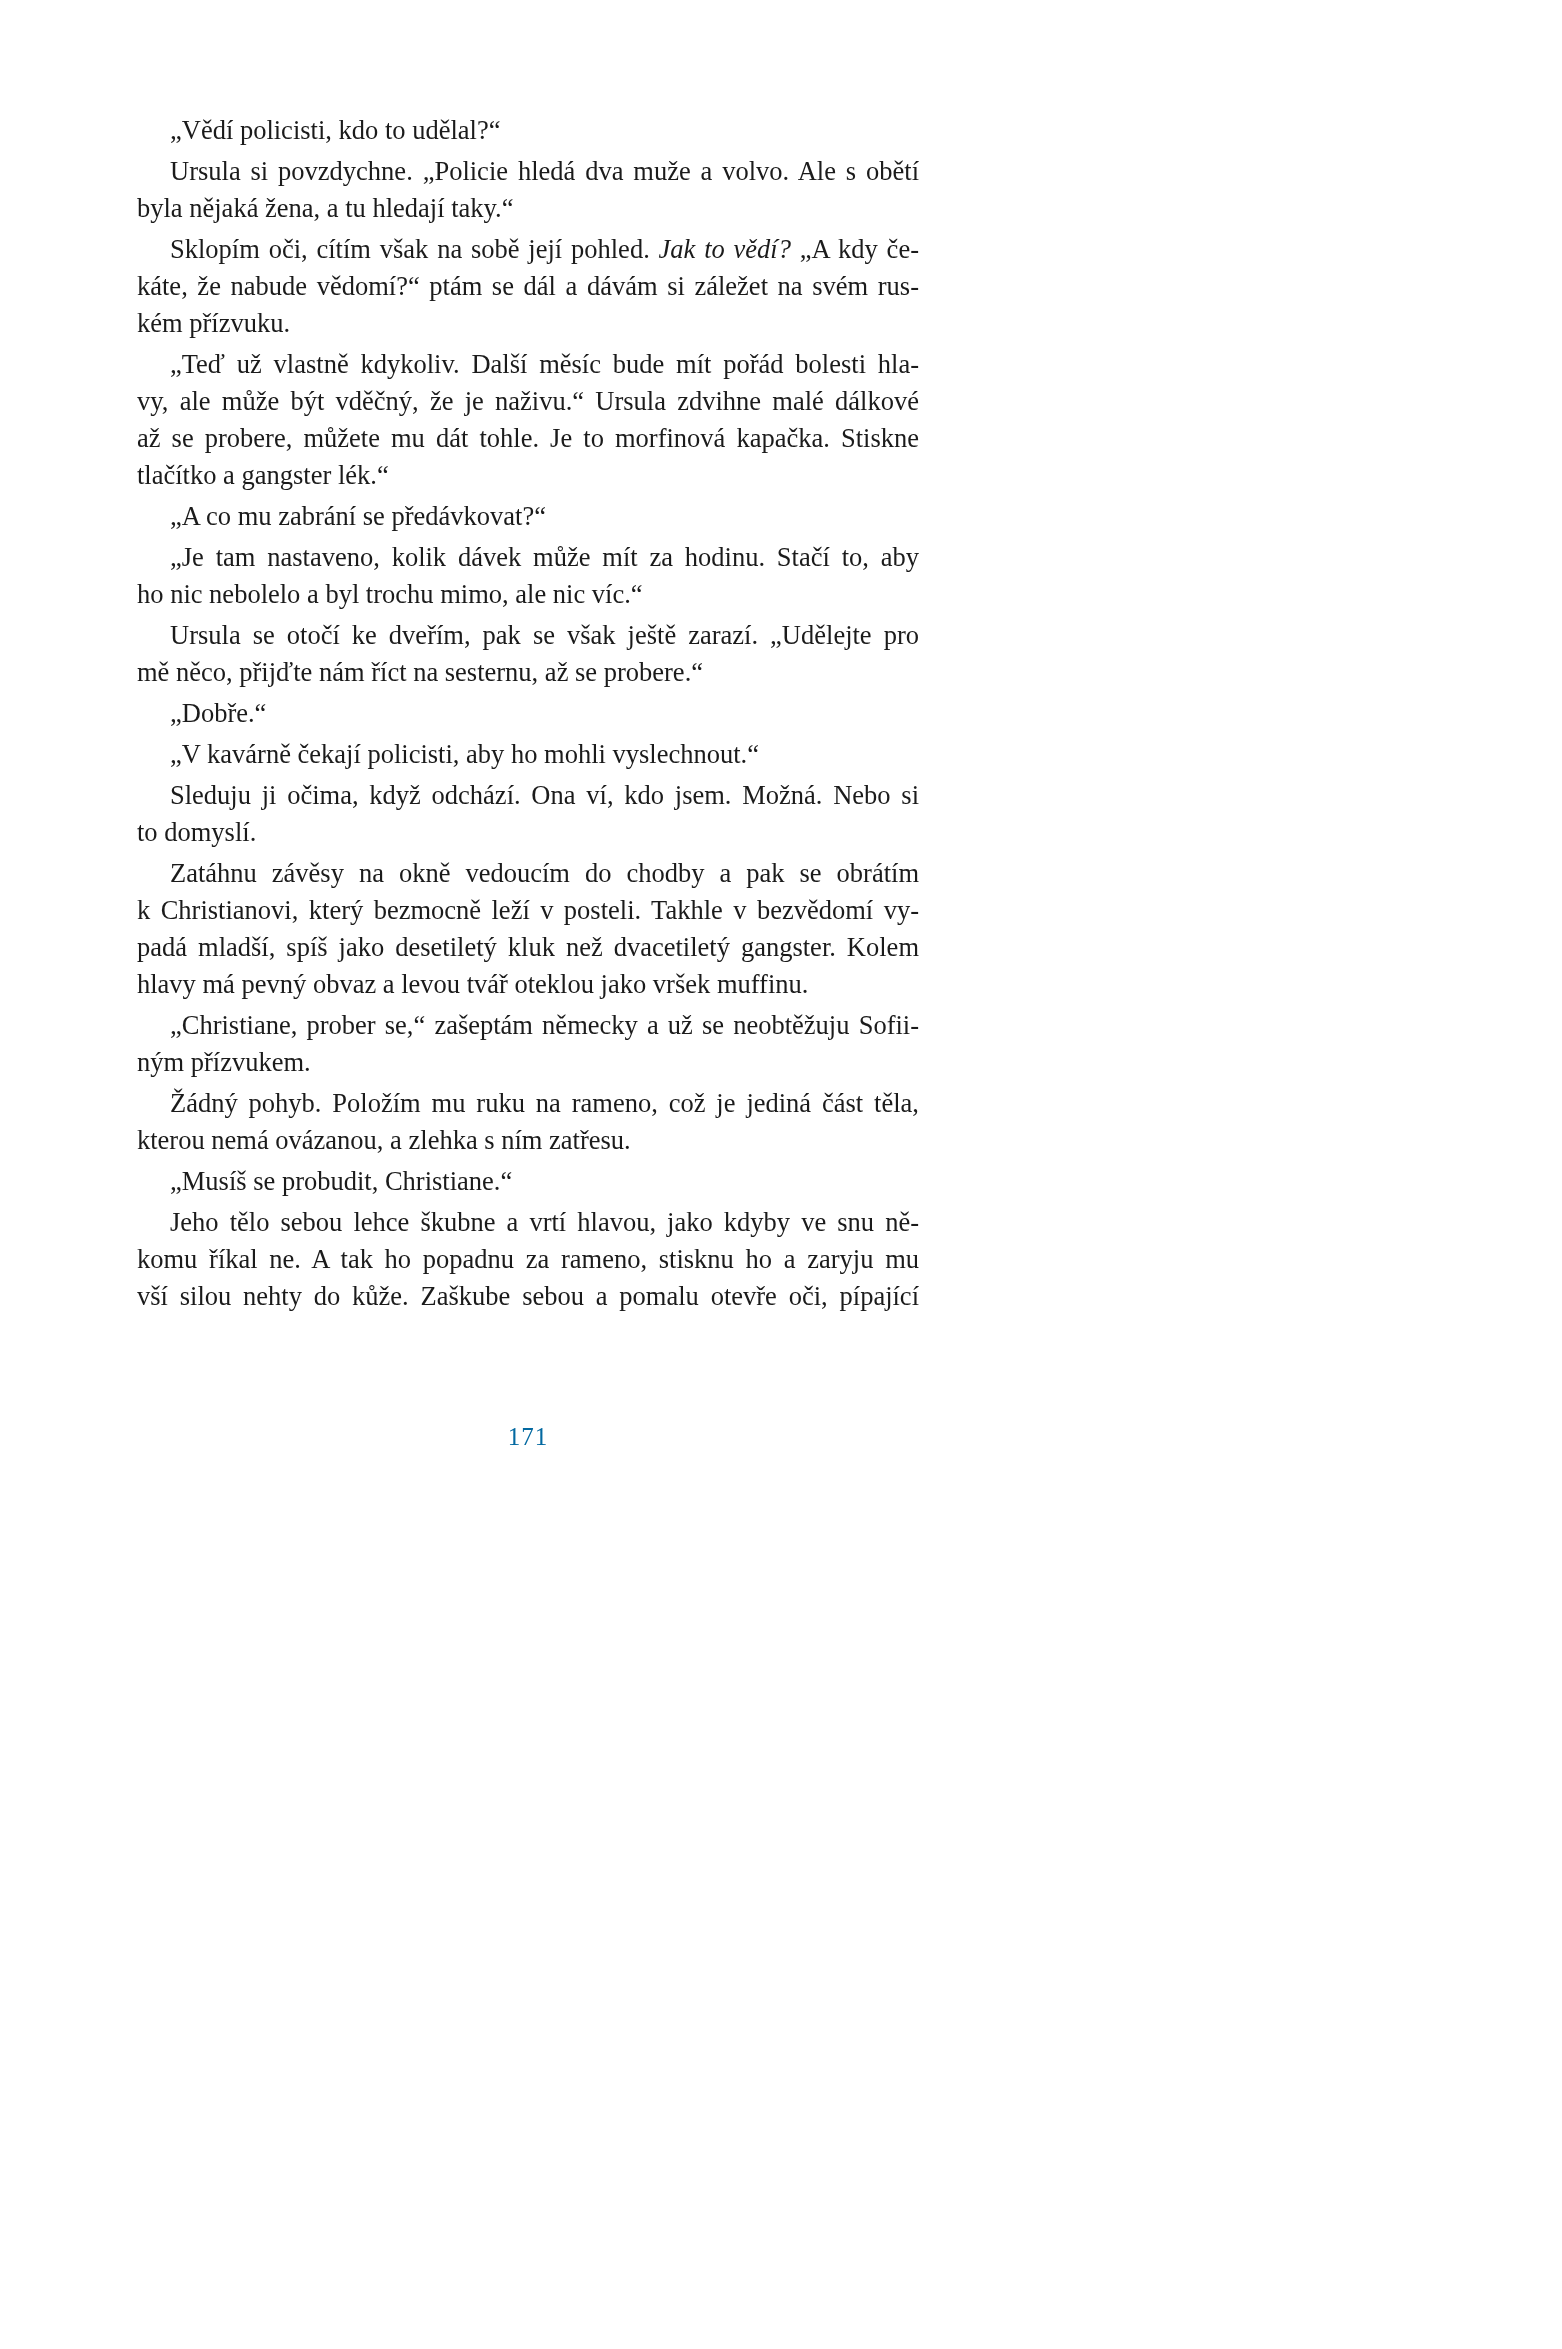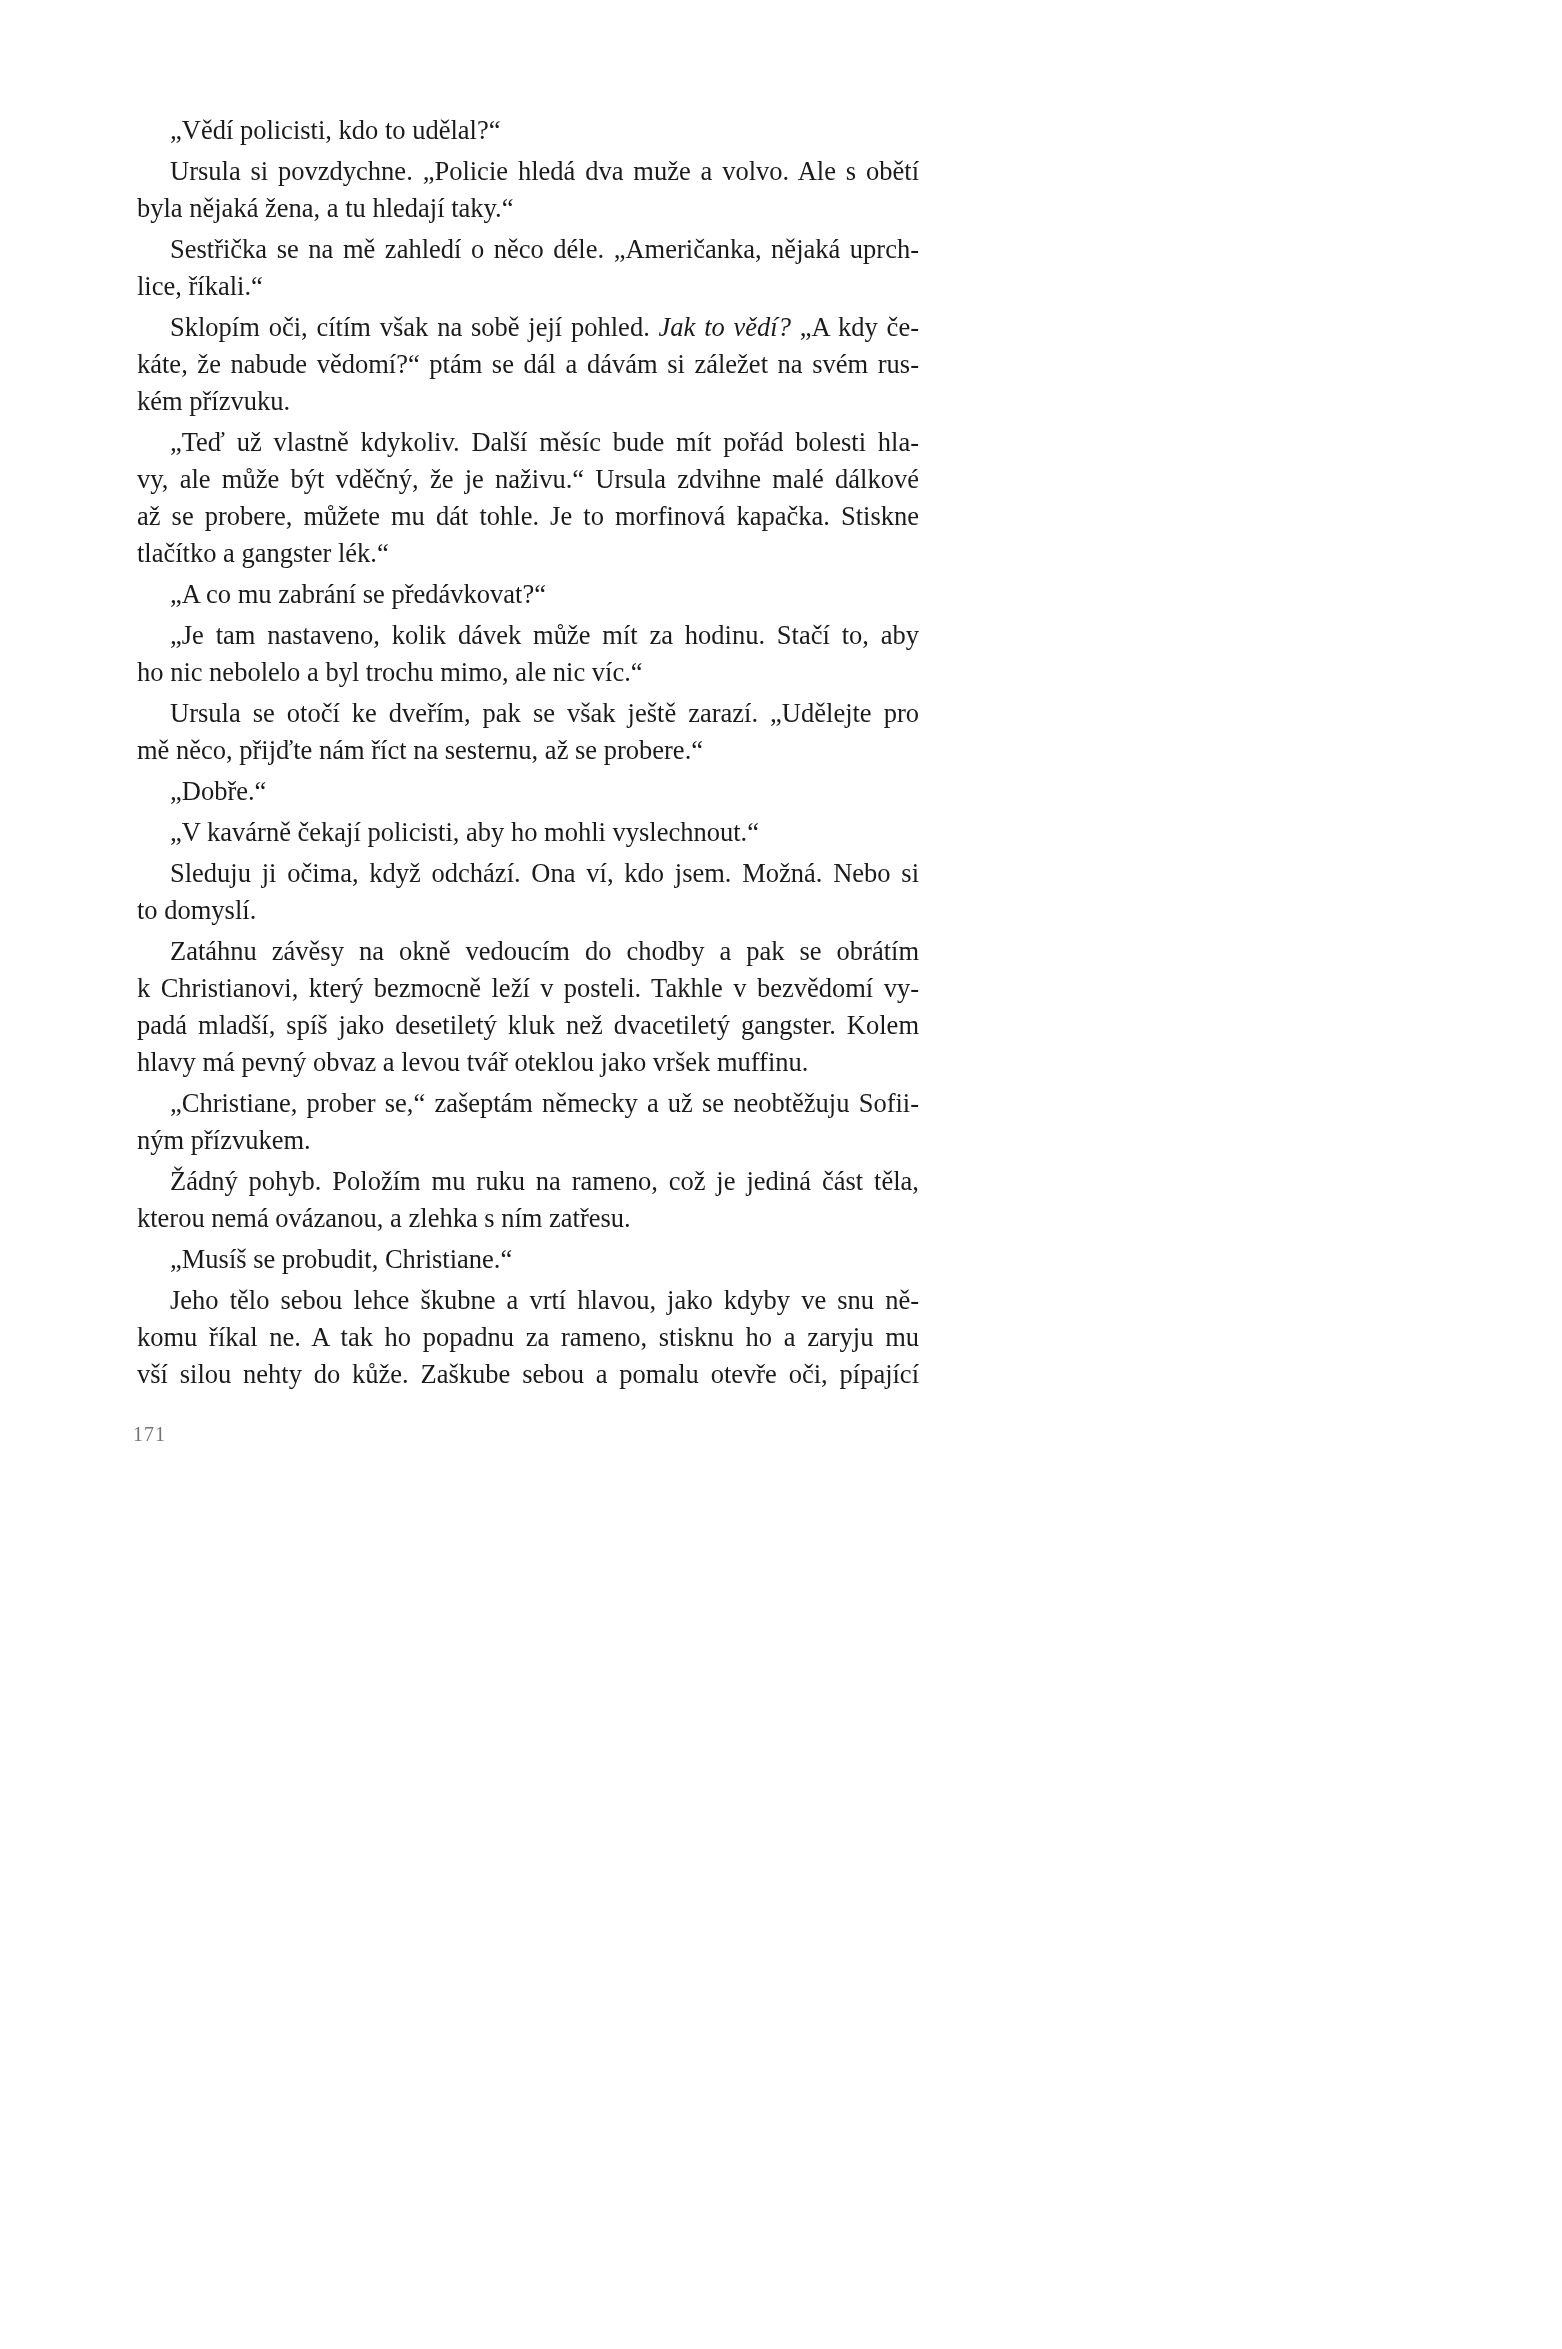--- a/index.html
+++ b/index.html
@@ -41,40 +41,37 @@
     text-indent: 33px;
   }
   .line .em {
     font-style: italic;
   }
   .page-number {
     position: absolute;
     left: 133px;
     top: 1423px;
     width: 790px;
-    font-size: 20px;
+    text-align: center;
+    font-size: 25px;
     letter-spacing: 1px;
-    color: #737373;
+    color: #0369a1;
   }
 </style>
 </head>
 <body>
 
 <div class="sheet">
   <div class="text-block">
       <div class="paragraph">
         <div class="line indent"><span>„Vědí policisti, kdo to udělal?“</span></div>
       </div>
       <div class="paragraph">
         <div class="line indent just"><span>Ursula si povzdychne. „Policie hledá dva muže a volvo. Ale s obětí</span></div>
         <div class="line"><span>byla nějaká žena, a tu hledají taky.“</span></div>
-      </div>
-      <div class="paragraph">
-        <div class="line indent just"><span>Sestřička se na mě zahledí o něco déle. „Američanka, nějaká uprch-</span></div>
-        <div class="line"><span>lice, říkali.“</span></div>
       </div>
       <div class="paragraph">
         <div class="line indent just"><span>Sklopím oči, cítím však na sobě její pohled. </span><span class="em">Jak to vědí?</span><span> „A kdy če-</span></div>
         <div class="line just"><span>káte, že nabude vědomí?“ ptám se dál a dávám si záležet na svém rus-</span></div>
         <div class="line"><span>kém přízvuku.</span></div>
       </div>
       <div class="paragraph">
         <div class="line indent just"><span>„Teď už vlastně kdykoliv. Další měsíc bude mít pořád bolesti hla-</span></div>
         <div class="line just"><span>vy, ale může být vděčný, že je naživu.“ Ursula zdvihne malé dálkové</span></div>
         <div class="line just"><span>až se probere, můžete mu dát tohle. Je to morfinová kapačka. Stiskne</span></div>

